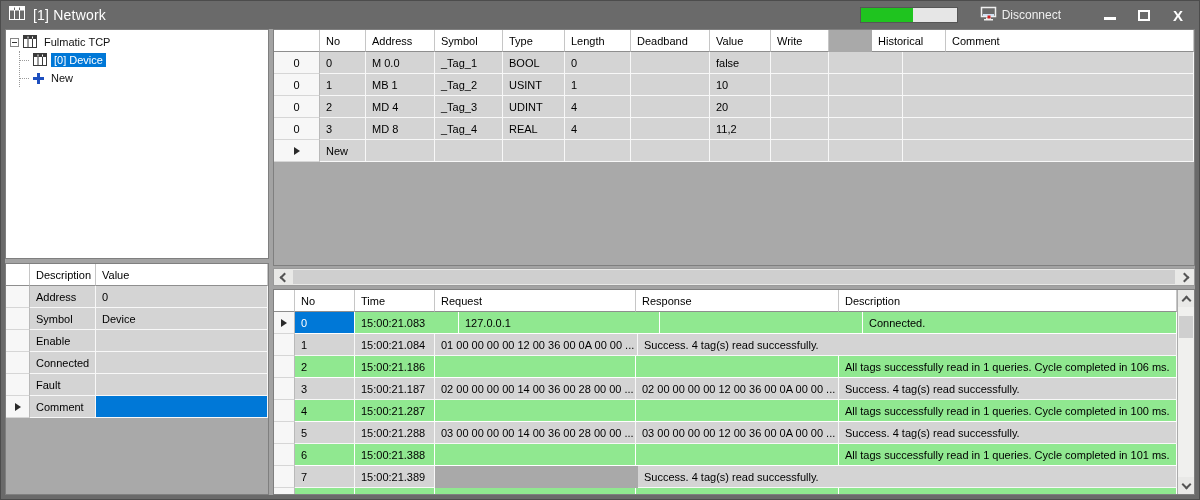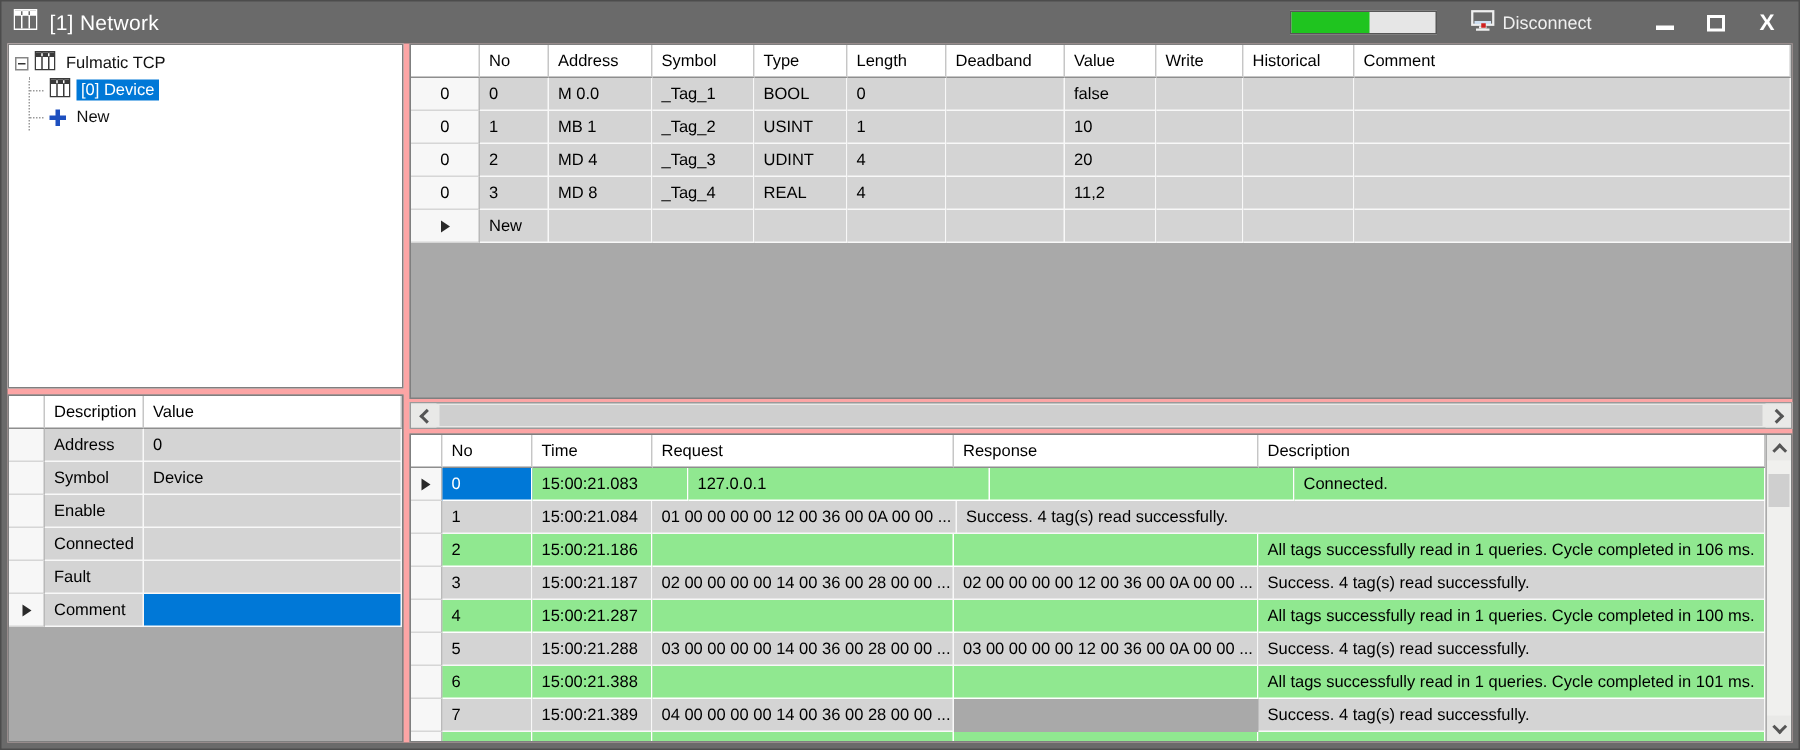--- a/index.html
+++ b/index.html
@@ -13,21 +13,21 @@
   .tb-right { margin-left:auto; display:flex; align-items:center; }
   .progress { width:98px; height:16px; background:#e6e6e6; border:1px solid #565656; margin-right:22px; }
   .progress-fill { height:100%; background:#1fc41f; }
   .disconnect { display:flex; align-items:center; gap:5px; color:#efefef; font-size:12px; cursor:default; margin-right:26px; }
   .winbtn { width:22px; height:20px; display:flex; align-items:center; justify-content:center; margin-left:12px; cursor:default; }
   .min-glyph { width:12px; height:3px; background:#fff; margin-top:6px; }
   .max-glyph { width:12px; height:11px; border:2px solid #fff; }
   .close-glyph { color:#fff; font-size:15px; font-weight:bold; }
 
   
-  .client { position:absolute; left:4px; right:4px; top:28px; bottom:4px; background:#fca5a5;text-decoration:underline; }
+  .client { position:absolute; left:4px; right:4px; top:28px; bottom:4px; background:#a3a3a3;text-decoration:underline; }
 
   
   .tree-panel { position:absolute; left:0; top:0; width:264px; height:230px;
                 background:#fff; border:1px solid #7f7f7f; font-size:11px; padding:3px 0 0 4px; color:#111; }
   .tree-row { display:flex; align-items:center; height:18px; gap:4px; }
   .expand-box { width:9px; height:9px; border:1px solid #868686; background:#fff; position:relative; flex:0 0 9px; }
   .expand-box::after { content:''; position:absolute; left:1px; right:1px; top:3px; height:1px; background:#333; }
   .tree-children { margin-left:9px; border-left:1px dotted #9a9a9a; }
   .connector { width:9px; height:1px; border-top:1px dotted #9a9a9a; flex:0 0 9px; }
   .tree-label { padding:1px 3px; white-space:nowrap; }
@@ -207,21 +207,21 @@
           <div class="grid-row header-row">
             <div class="cell header-cell" style="width: 46px;"></div>
             <div class="cell header-cell" style="width: 46px;">No</div>
             <div class="cell header-cell" style="width: 69px;">Address</div>
             <div class="cell header-cell" style="width: 68px;">Symbol</div>
             <div class="cell header-cell" style="width: 62px;">Type</div>
             <div class="cell header-cell" style="width: 66px;">Length</div>
             <div class="cell header-cell" style="width: 79px;">Deadband</div>
             <div class="cell header-cell" style="width: 61px;">Value</div>
             <div class="cell header-cell" style="width: 58px;">Write</div>
-            <div class="cell header-cell" style="width: 74px;">Historical</div>
+            <div class="cell header-cell" style="width: 74px; margin-left: 43px;">Historical</div>
             <div class="cell header-cell" style="flex: 1 1 0%;">Comment</div>
           </div>
           <div class="grid-row data-row">
             <div class="cell indicator-cell" style="width: 46px;">0</div>
             <div class="cell data-cell" style="width: 46px;">0</div>
             <div class="cell data-cell" style="width: 69px;">M 0.0</div>
             <div class="cell data-cell" style="width: 68px;">_Tag_1</div>
             <div class="cell data-cell" style="width: 62px;">BOOL</div>
             <div class="cell data-cell" style="width: 66px;">0</div>
             <div class="cell data-cell" style="width: 79px;"></div>
@@ -362,21 +362,20 @@
               <div class="cell data-cell" style="width: 60px;">6</div>
               <div class="cell data-cell" style="width: 80px;">15:00:21.388</div>
               <div class="cell data-cell" style="width: 201px;"></div>
               <div class="cell data-cell" style="width: 203px;"></div>
               <div class="cell data-cell" style="flex: 1 1 0%;">All tags successfully read in 1 queries. Cycle completed in 101 ms.</div>
             </div>
             <div class="grid-row data-row">
               <div class="cell indicator-cell" style="width: 21px;"></div>
               <div class="cell data-cell" style="width: 60px;">7</div>
               <div class="cell data-cell" style="width: 80px;">15:00:21.389</div>
-              <div class="cell data-cell" style="width: 201px;">04 00 00 00 00 14 00 36 00 28 00 00 ...</div>
               <div class="cell data-cell" style="width: 203px; margin-top: 44px;">04 00 00 00 00 12 00 36 00 0A 00 00 ...</div>
               <div class="cell data-cell" style="flex: 1 1 0%;">Success. 4 tag(s) read successfully.</div>
             </div>
             <div class="grid-row data-row hl-green">
               <div class="cell indicator-cell" style="width: 21px;"></div>
               <div class="cell data-cell" style="width: 60px;"></div>
               <div class="cell data-cell" style="width: 80px;"></div>
               <div class="cell data-cell" style="width: 201px;"></div>
               <div class="cell data-cell" style="width: 203px;"></div>
               <div class="cell data-cell" style="flex: 1 1 0%;"></div>

